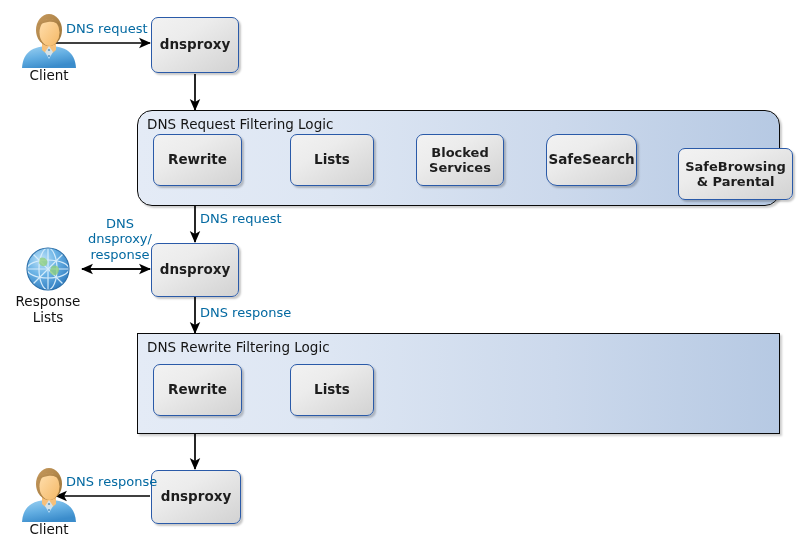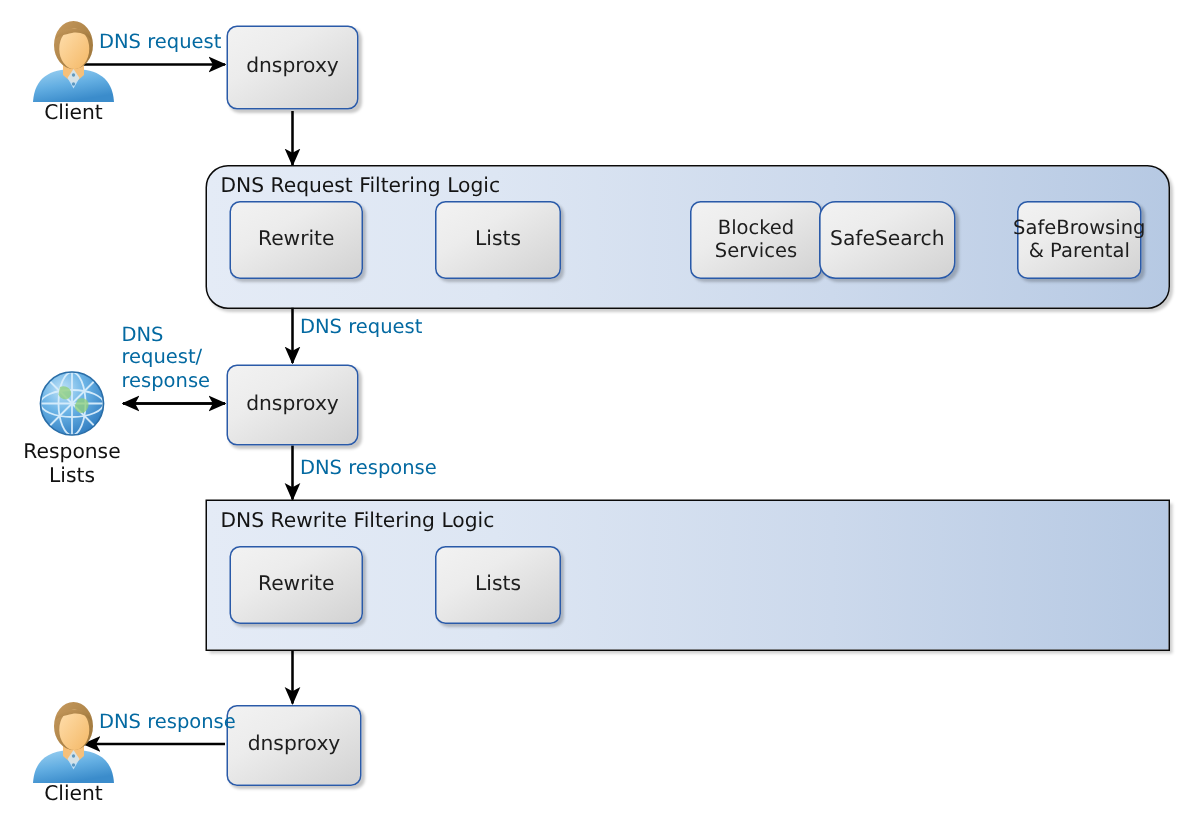--- a/index.html
+++ b/index.html
@@ -11,39 +11,39 @@
   #canvas{position:absolute;left:0;top:0;width:797px;height:558px;}
   svg.layer{position:absolute;left:0;top:0;width:797px;height:558px;pointer-events:none;}
 
   
   .node{
     position:absolute;box-sizing:border-box;
     border:1.6px solid #2a5aa8;border-radius:7px;
     background:linear-gradient(to bottom right,#f2f2f2 0%,#ececec 35%,#dcdcdc 75%,#d2d2d2 100%);
     box-shadow:2px 2px 2px rgba(0,0,0,0.22);
     display:flex;align-items:center;justify-content:center;
-    text-align:center;line-height:1.18;
+    text-align:center;line-height:1.18;font-weight:bold;
   }
   .node .lbl{display:block;font-size:13.5px;color:#1d1d1d;padding:0 3px;}
   .node.small .lbl{font-size:13px;}
 
   
   .group{
     position:absolute;box-sizing:border-box;
     border:1.4px solid #0a0a0a;
     background:linear-gradient(to right,#e4ebf6 0%,#dde6f3 30%,#ccd9ec 65%,#b6c9e3 100%);
     box-shadow:2px 2px 2px rgba(0,0,0,0.20);
   }
   .group .gtitle{
     position:absolute;left:9px;top:5px;font-size:13.5px;color:#141414;white-space:nowrap;
   }
 
   
   .etext{position:absolute;font-size:13px;color:#0369a1;white-space:nowrap;line-height:1.18;}
-  .etext.center{text-align:left;}
+  .etext.center{text-align:center;}
 
   
   .actor{position:absolute;}
   .actor .cap{
     position:absolute;width:110px;left:50%;transform:translateX(-50%);
     text-align:center;font-size:13.5px;color:#111;line-height:1.18;
   }
 </style>
 </head>
 <body>
@@ -171,32 +171,32 @@
   </div>
 
   <div class="node" style="left:153px;top:134px;width:89px;height:52px;">
     <span class="lbl">Rewrite</span>
   </div>
 
   <div class="node" style="left:290px;top:134px;width:84px;height:52px;">
     <span class="lbl">Lists</span>
   </div>
 
-  <div class="node small" style="left:416px;top:134px;width:88px;height:52px;margin-left:44px;">
+  <div class="node small" style="left:416px;top:134px;width:88px;height:52px;">
     <span class="lbl">
       <span>Blocked</span><br>
       <span>Services</span>
     </span>
   </div>
 
   <div class="node" style="left:546px;top:134px;width:91px;height:52px;border-radius:11px;">
     <span class="lbl">SafeSearch</span>
   </div>
 
-  <div class="node small" style="left:678px;top:134px;width:83px;height:52px;">
+  <div class="node small" style="left:678px;top:148px;width:115px;height:52px;">
     <span class="lbl">
       <span>SafeBrowsing</span><br>
       <span>&amp; Parental</span>
     </span>
   </div>
 
   <div class="group" style="left:137px;top:333px;width:643px;height:101px;">
     <span class="gtitle">DNS Rewrite Filtering Logic</span>
   </div>
 
@@ -207,21 +207,21 @@
   <div class="node" style="left:290px;top:364px;width:84px;height:52px;">
     <span class="lbl">Lists</span>
   </div>
 
   <span class="etext" style="left:66px;top:21px;">DNS request</span>
 
   <span class="etext" style="left:200px;top:211px;">DNS request</span>
 
   <span class="etext center" style="left:81px;top:216px;width:78px;">
     <span>DNS</span><br>
-    <span>request/</span><br>
+    <span>dnsproxy/</span><br>
     <span>response</span>
   </span>
 
   <span class="etext" style="left:200px;top:305px;">DNS response</span>
 
   <span class="etext" style="left:66px;top:474px;">DNS response</span>
 
 </div>
 
 </body></html>

